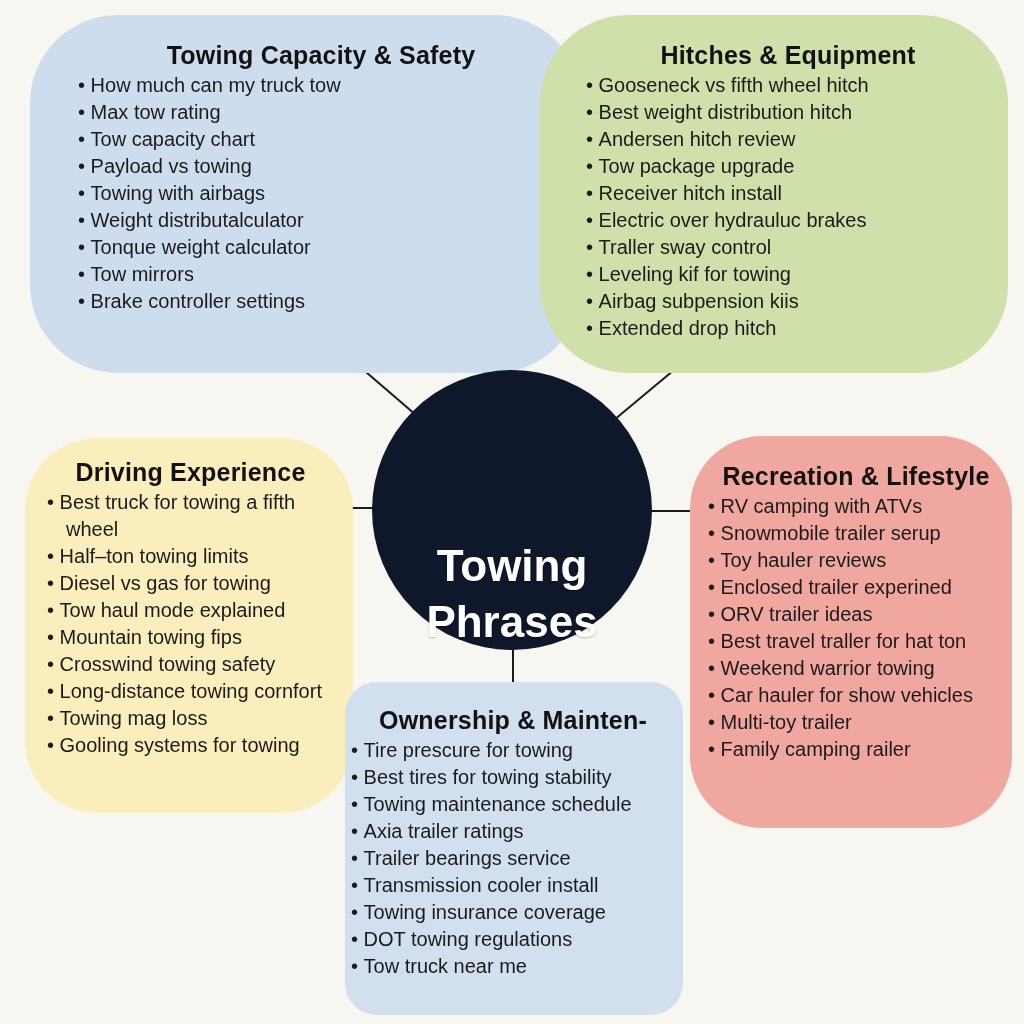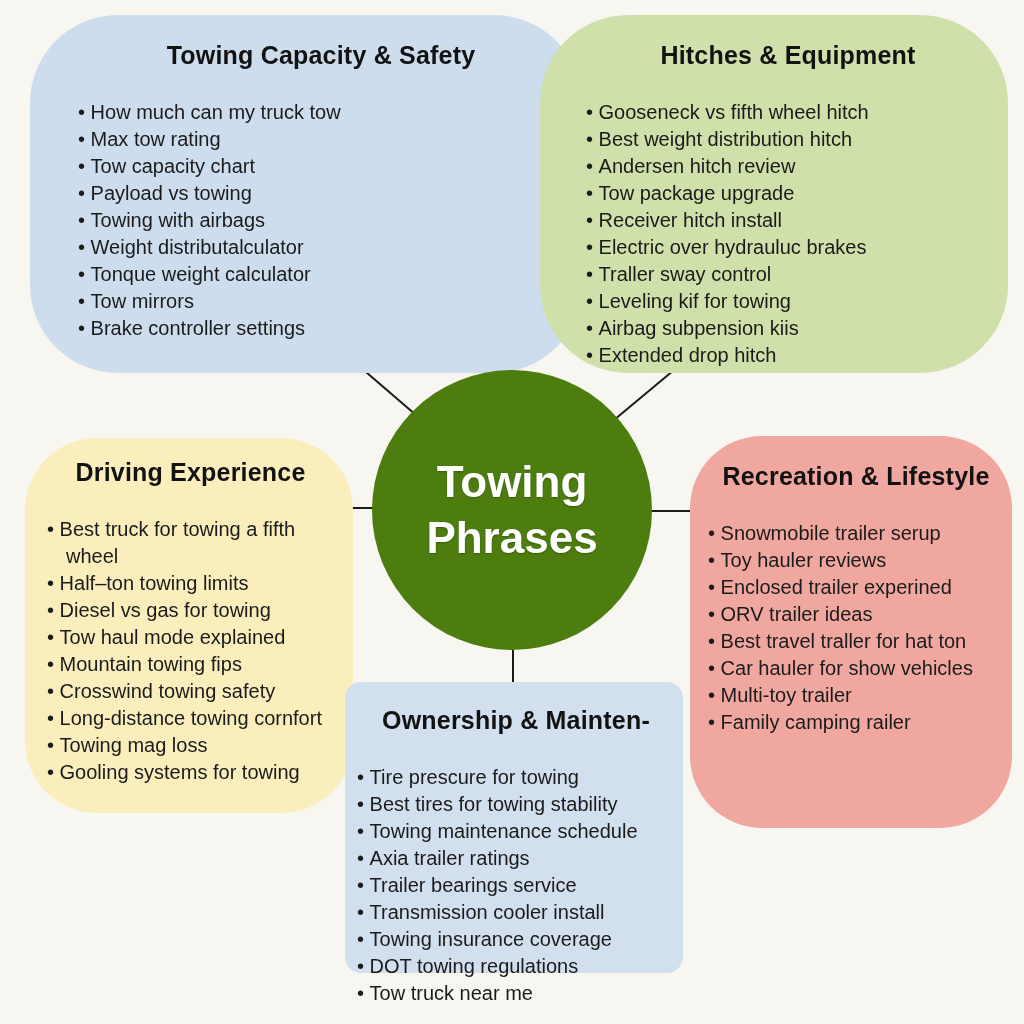--- a/index.html
+++ b/index.html
@@ -11,30 +11,30 @@
   }
   .connectors { position:absolute; left:0; top:0; z-index:1; }
   .box {
     position:absolute; box-sizing:border-box; z-index:2;
   }
   .box h2 {
     margin:0; font-size:25px; line-height:29px; font-weight:700;
     text-align:center; color:#121212; letter-spacing:0.2px;
   }
   .box ul {
-    list-style:none; margin:29px 0 0 0; padding:0;
+    list-style:none; margin:2px 0 0 0; padding:0;
     font-size:20px; line-height:27px; color:#1b1b1b;
   }
   .box li { padding-left:19px; text-indent:-19px; }
   .box li::before { content:"\2022\00a0"; }
   .b-capacity   { left:30px;  top:15px;  width:552px; height:358px; border-radius:88px; padding:26px 18px 0 48px; }
   .b-hitches    { left:540px; top:15px;  width:468px; height:358px; border-radius:88px; padding:26px 18px 0 46px; }
   .b-driving    { left:25px;  top:438px; width:328px; height:375px; border-radius:72px; padding:20px 19px 0 22px; }
   .b-recreation { left:690px; top:436px; width:322px; height:392px; border-radius:72px; padding:26px 8px 0 18px; }
-  .b-ownership  { left:345px; top:682px; width:338px; height:291px; border-radius:16px; padding:24px 8px 0 12px; }
+  .b-ownership  { left:345px; top:682px; width:338px; height:333px; border-radius:32px; padding:24px 8px 0 6px; }
   .center-node {
     position:absolute; left:372px; top:370px; width:280px; height:280px;
     border-radius:50%; z-index:3;
     display:flex; align-items:center; justify-content:center;
     text-align:center; color:#ffffff;
     font-size:44px; font-weight:700; line-height:56px;
     white-space:pre-line;
     text-shadow:0 1px 2px rgba(0,0,0,0.25);
   }
 </style>
@@ -93,25 +93,27 @@
         <li>Crosswind towing safety</li>
         <li>Long-distance towing cornfort</li>
         <li>Towing mag loss</li>
         <li>Gooling systems for towing</li>
       </ul>
   </div>
 
   <div class="box b-recreation" style="background-color: rgb(240, 167, 160);">
     <h2>Recreation &amp; Lifestyle</h2>
     <ul>
+        <li>RV camping with ATVs</li>
         <li>Snowmobile trailer serup</li>
         <li>Toy hauler reviews</li>
         <li>Enclosed trailer experined</li>
         <li>ORV trailer ideas</li>
         <li>Best travel traller for hat ton</li>
+        <li>Weekend warrior towing</li>
         <li>Car hauler for show vehicles</li>
         <li>Multi-toy trailer</li>
         <li>Family camping railer</li>
       </ul>
   </div>
 
   <div class="box b-ownership" style="background-color: rgb(210, 223, 238);">
     <h2>Ownership &amp; Mainten-</h2>
     <ul>
         <li>Tire prescure for towing</li>
@@ -119,18 +121,18 @@
         <li>Towing maintenance schedule</li>
         <li>Axia trailer ratings</li>
         <li>Trailer bearings service</li>
         <li>Transmission cooler install</li>
         <li>Towing insurance coverage</li>
         <li>DOT towing regulations</li>
         <li>Tow truck near me</li>
       </ul>
   </div>
 
-  <div class="center-node" style="background-color: #4d7c0f;">
+  <div class="center-node" style="background-color: #0f172a; align-items: flex-end;">
     <span>Towing
 Phrases</span>
   </div>
 
 </div>
 
 </body></html>

